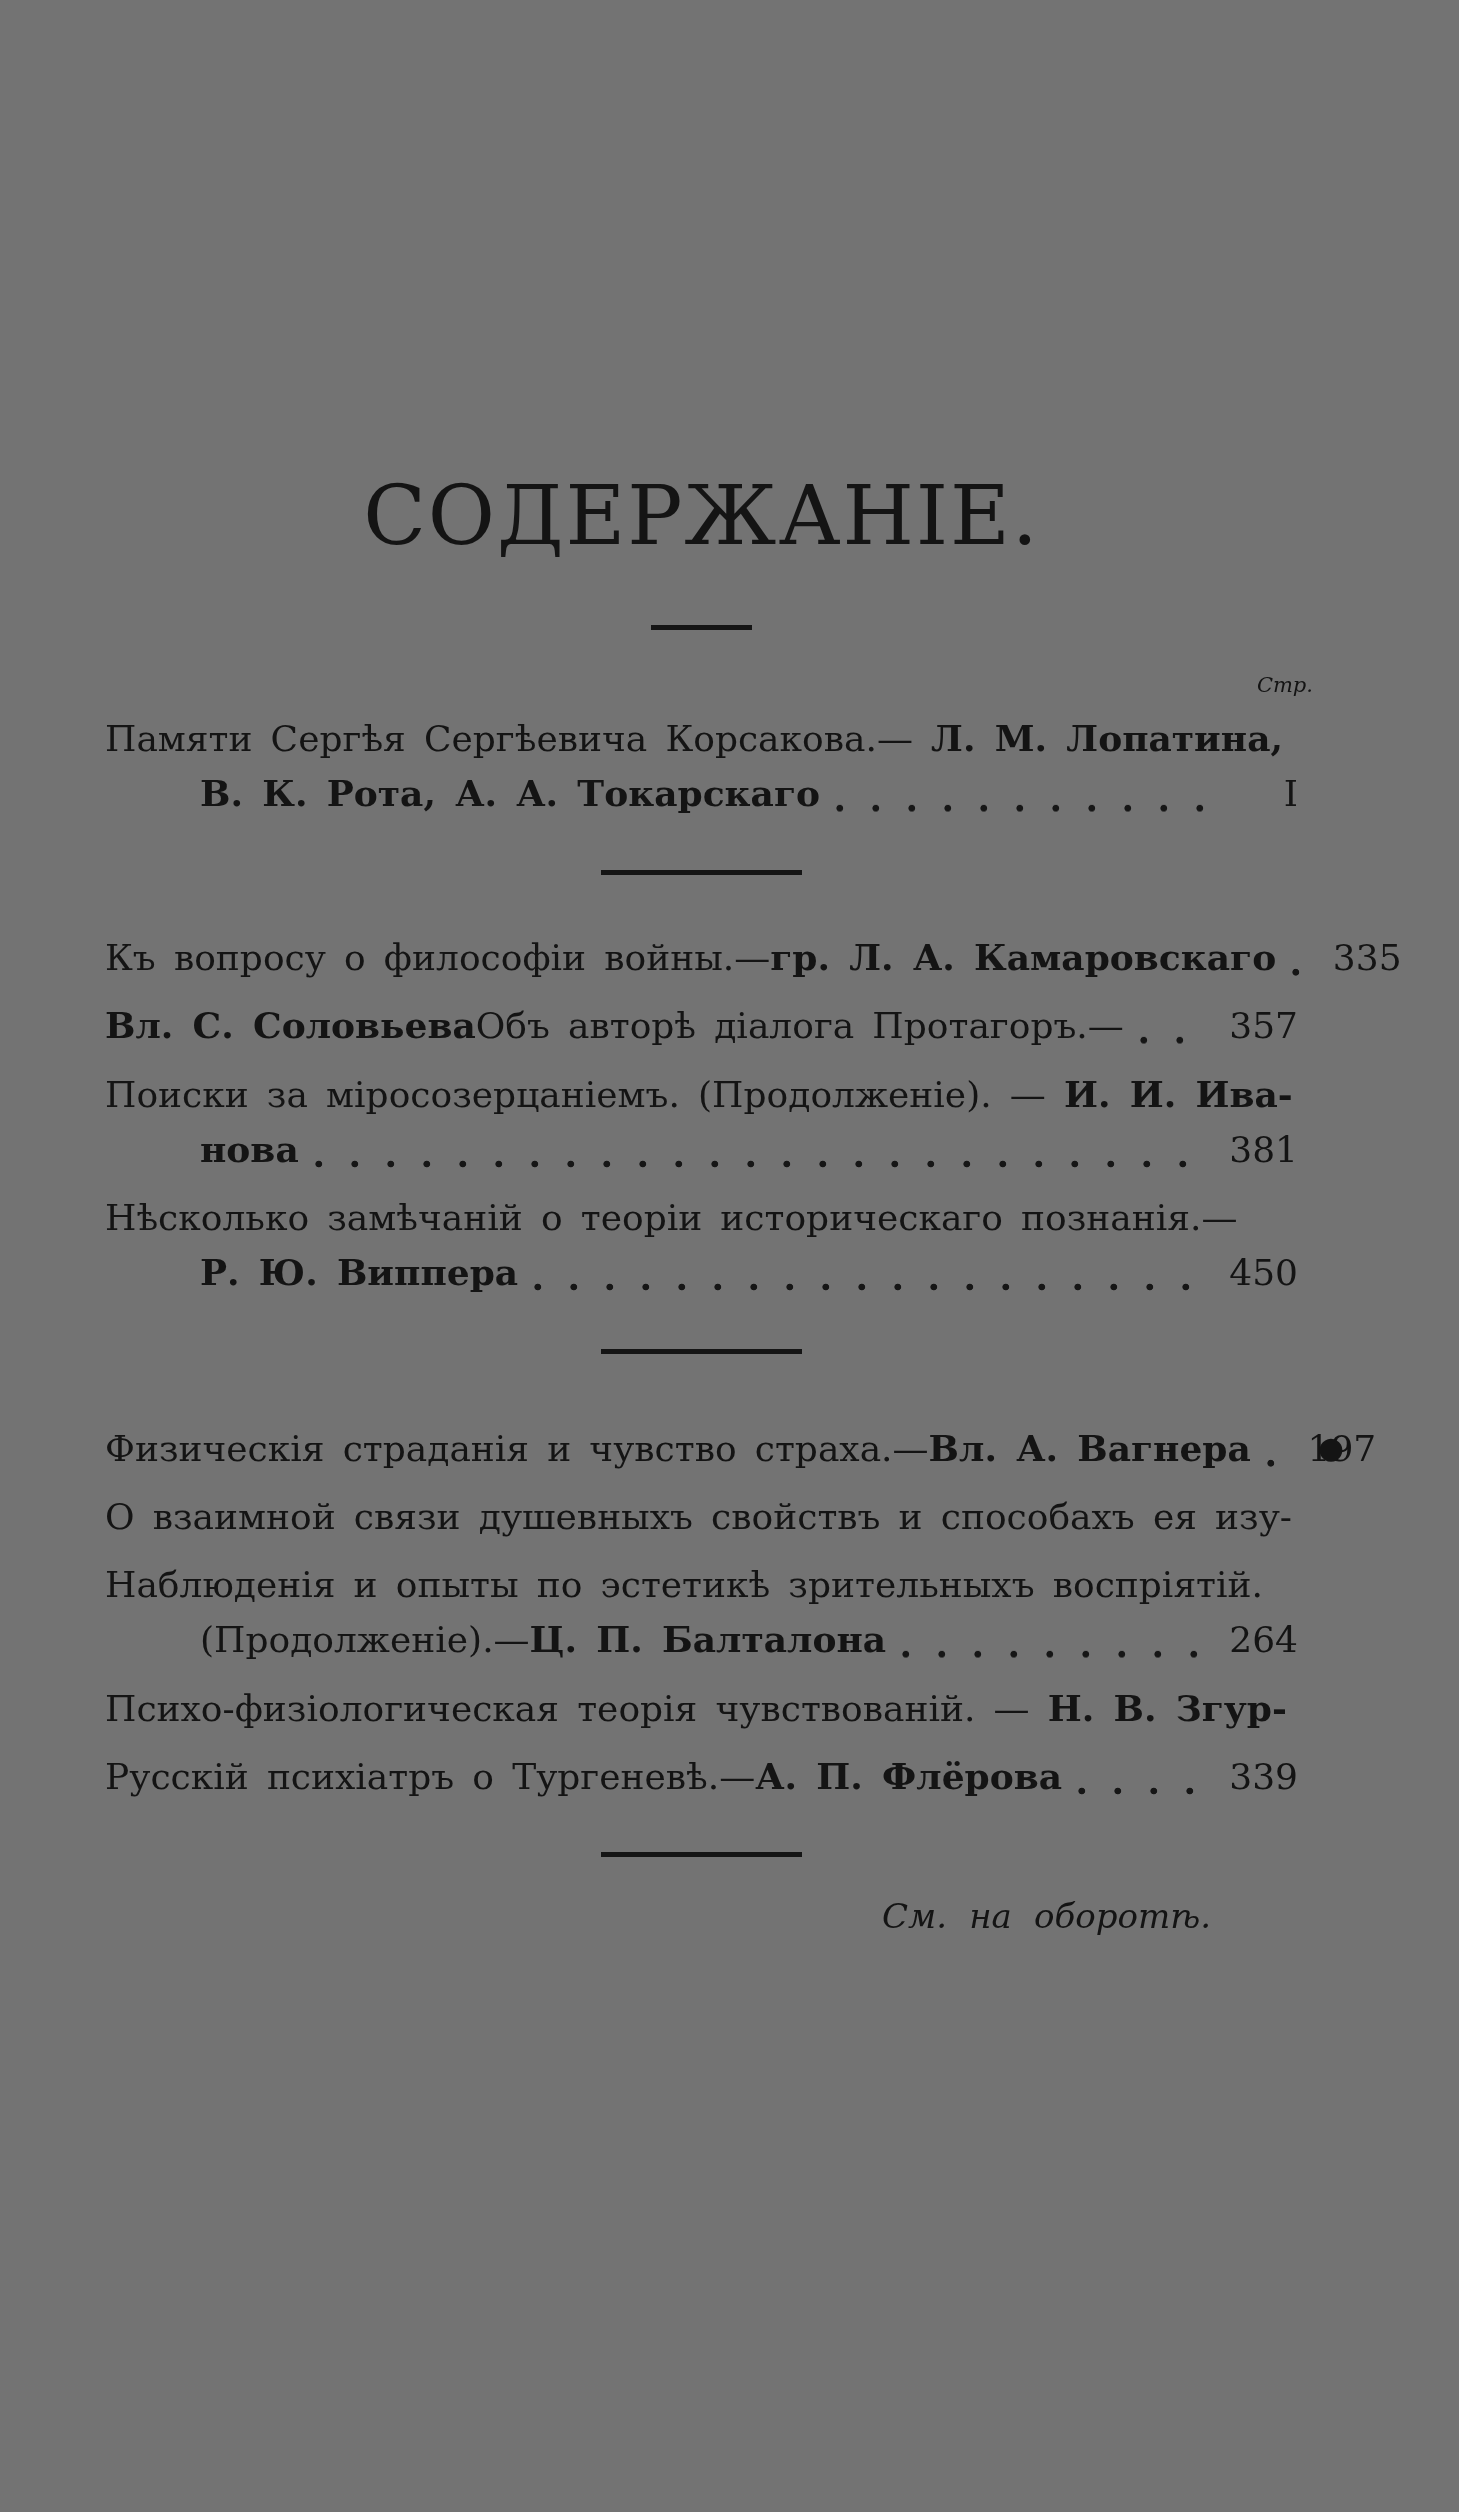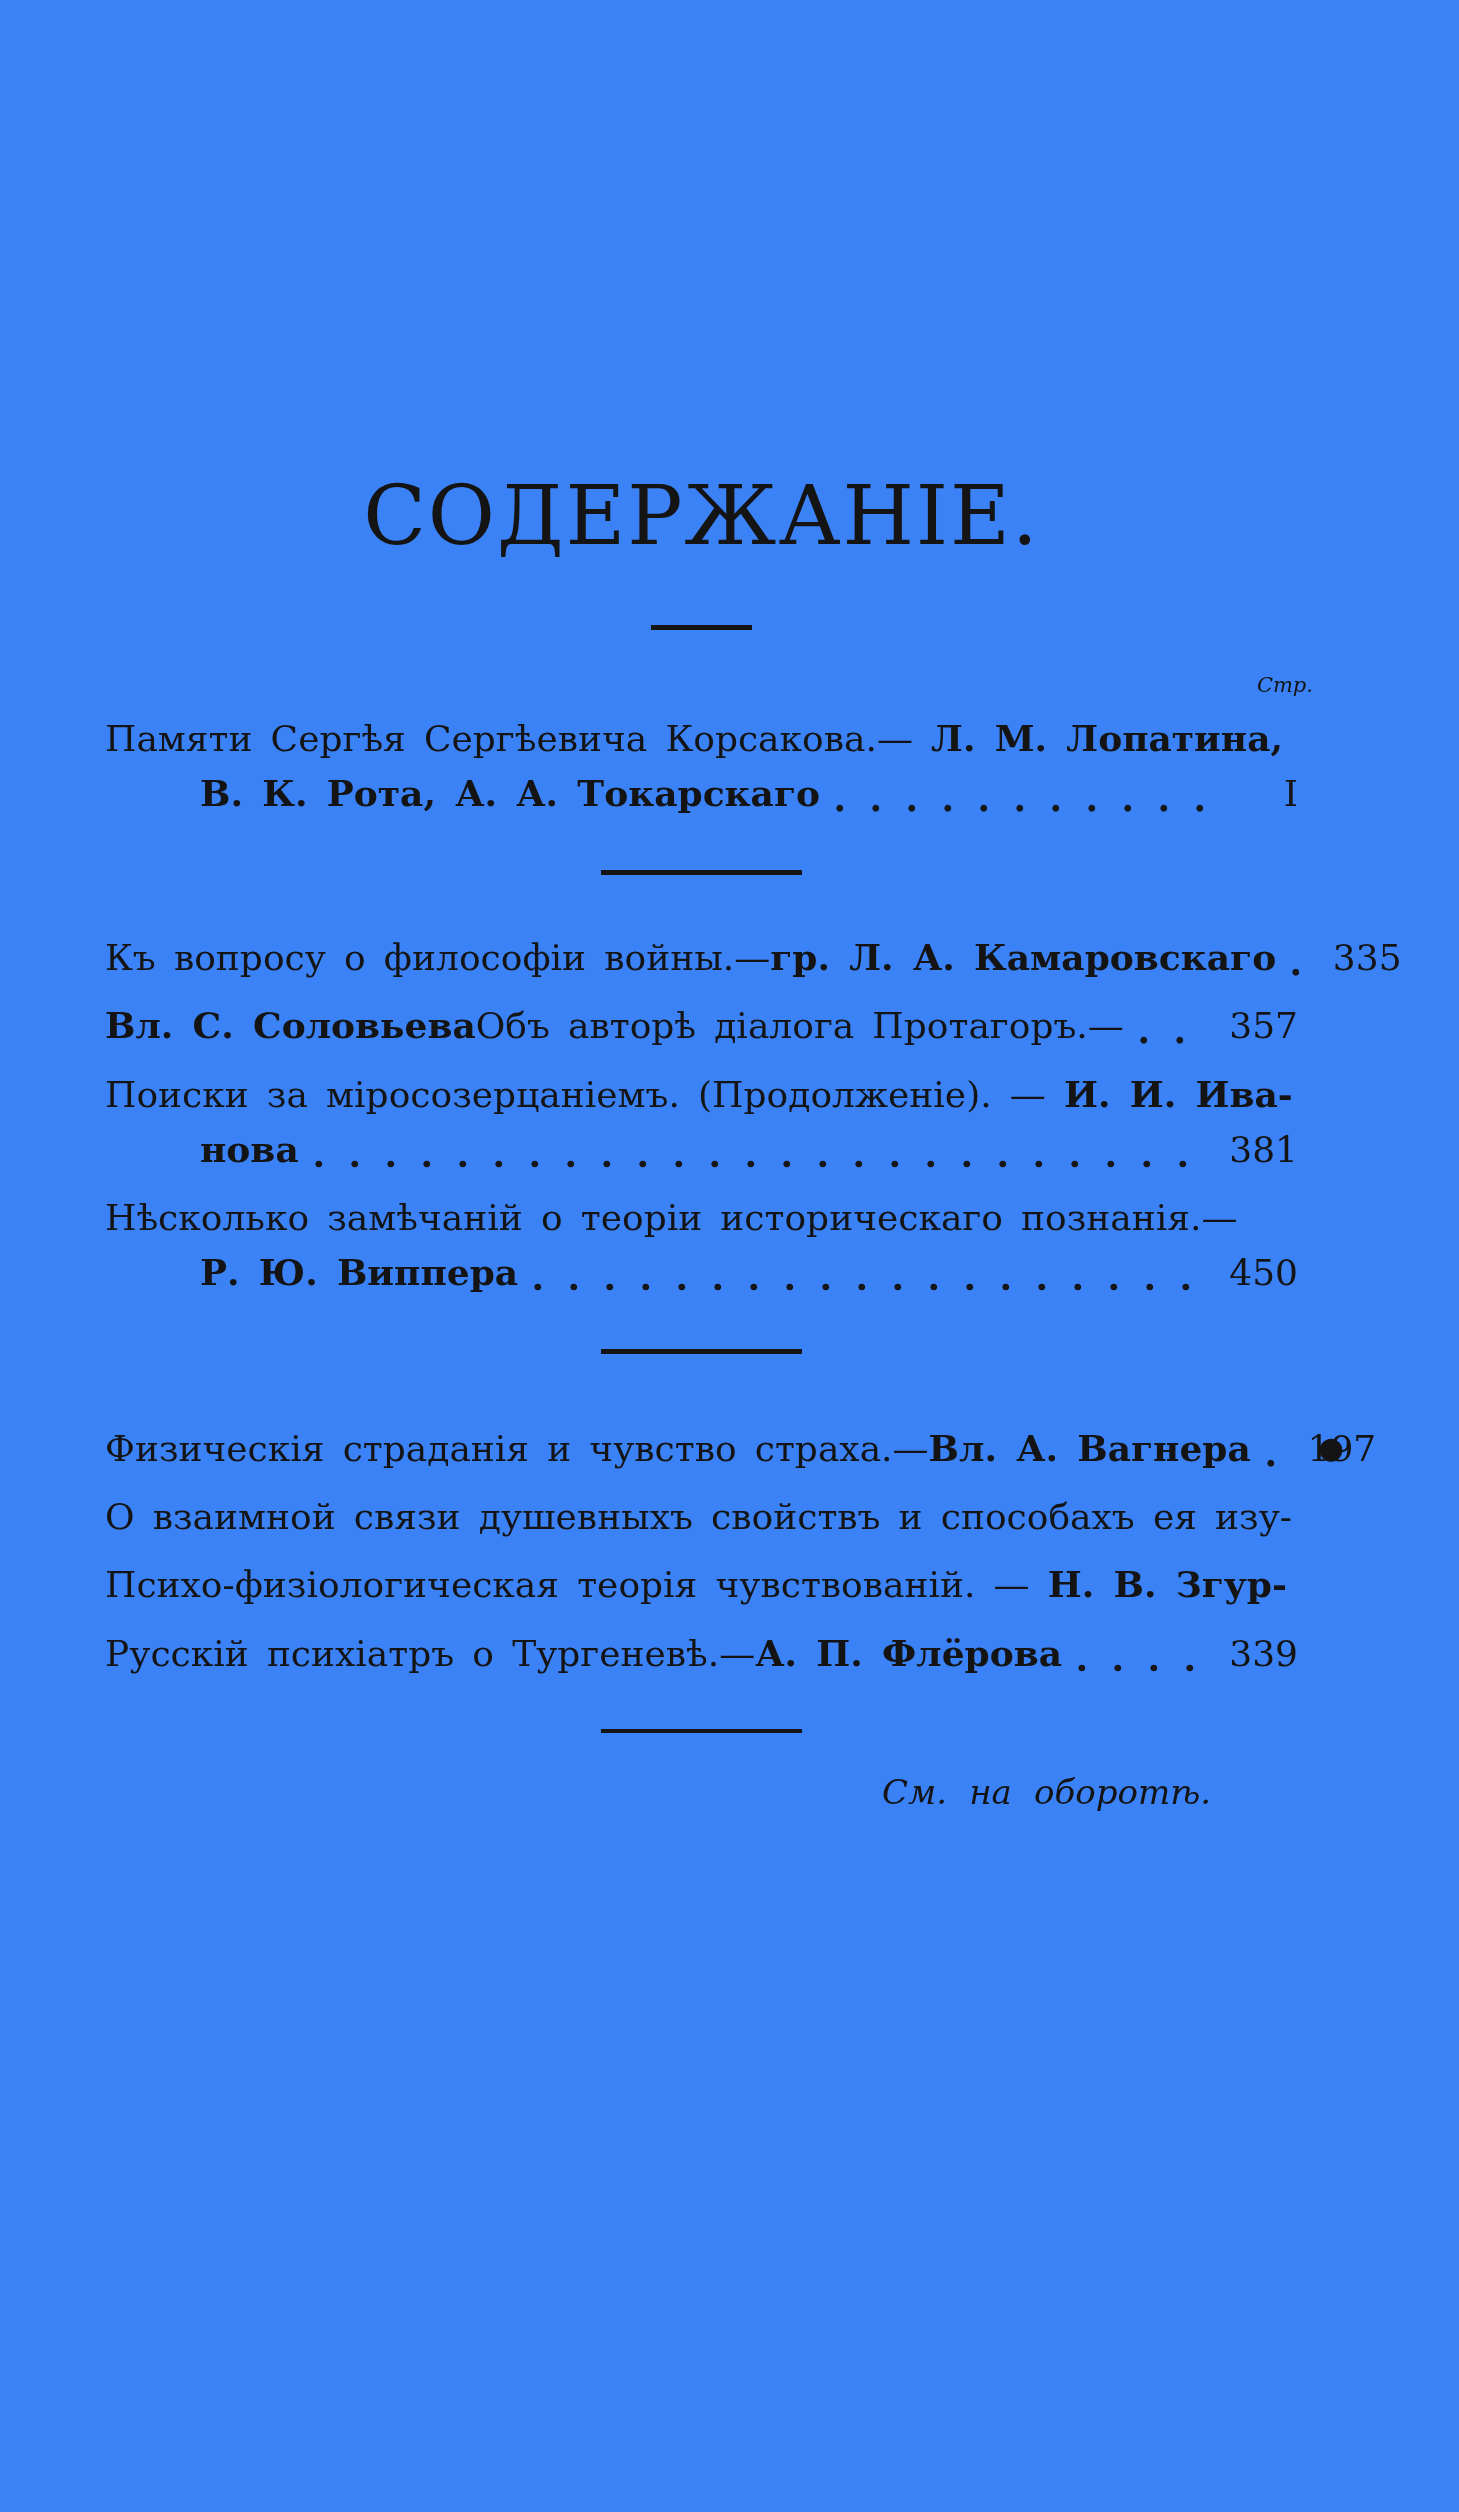--- a/index.html
+++ b/index.html
@@ -1,20 +1,20 @@
 <!DOCTYPE html>
 <html style="font-size:15px"><head>
 <meta charset="utf-8">
 <style>
   html, body { margin:0; padding:0; background:#e8e8e8; }
   .page {
     position:relative;
     width:1459px; height:2512px;
     margin:0 auto;
-    background:#3b82f6;
+    background:#737373;
     color:#141414;
     font-family:"DejaVu Serif", serif;
     overflow:hidden;
   }
   .toc { position:absolute; left:105px; top:0; width:1193px; }
 
   .title {
     text-align:center;
     font-size:82px;
     line-height:1;
@@ -162,20 +162,31 @@
               <span class="margin-mark">●</span>
             </div>
           </div>
           <div class="entry">
             <div class="line">
               <span class="seg">О взаимной связи душевныхъ свойствъ и способахъ ея изу-</span>
             </div>
           </div>
           <div class="entry">
             <div class="line">
+              <span class="seg">Наблюденія и опыты по эстетикѣ зрительныхъ воспріятій.</span>
+            </div>
+            <div class="line indent">
+              <span class="seg">(Продолженіе).—</span>
+              <span class="seg bold">Ц. П. Балталона</span>
+              <span class="leader"></span>
+              <span class="pagenum">264</span>
+            </div>
+          </div>
+          <div class="entry">
+            <div class="line">
               <span class="seg">Психо-физіологическая теорія чувствованій. — </span>
               <span class="seg bold">Н. В. Згур-</span>
             </div>
           </div>
           <div class="entry">
             <div class="line">
               <span class="seg">Русскій психіатръ о Тургеневѣ.—</span>
               <span class="seg bold">А. П. Флёрова</span>
               <span class="leader"></span>
               <span class="pagenum">339</span>

